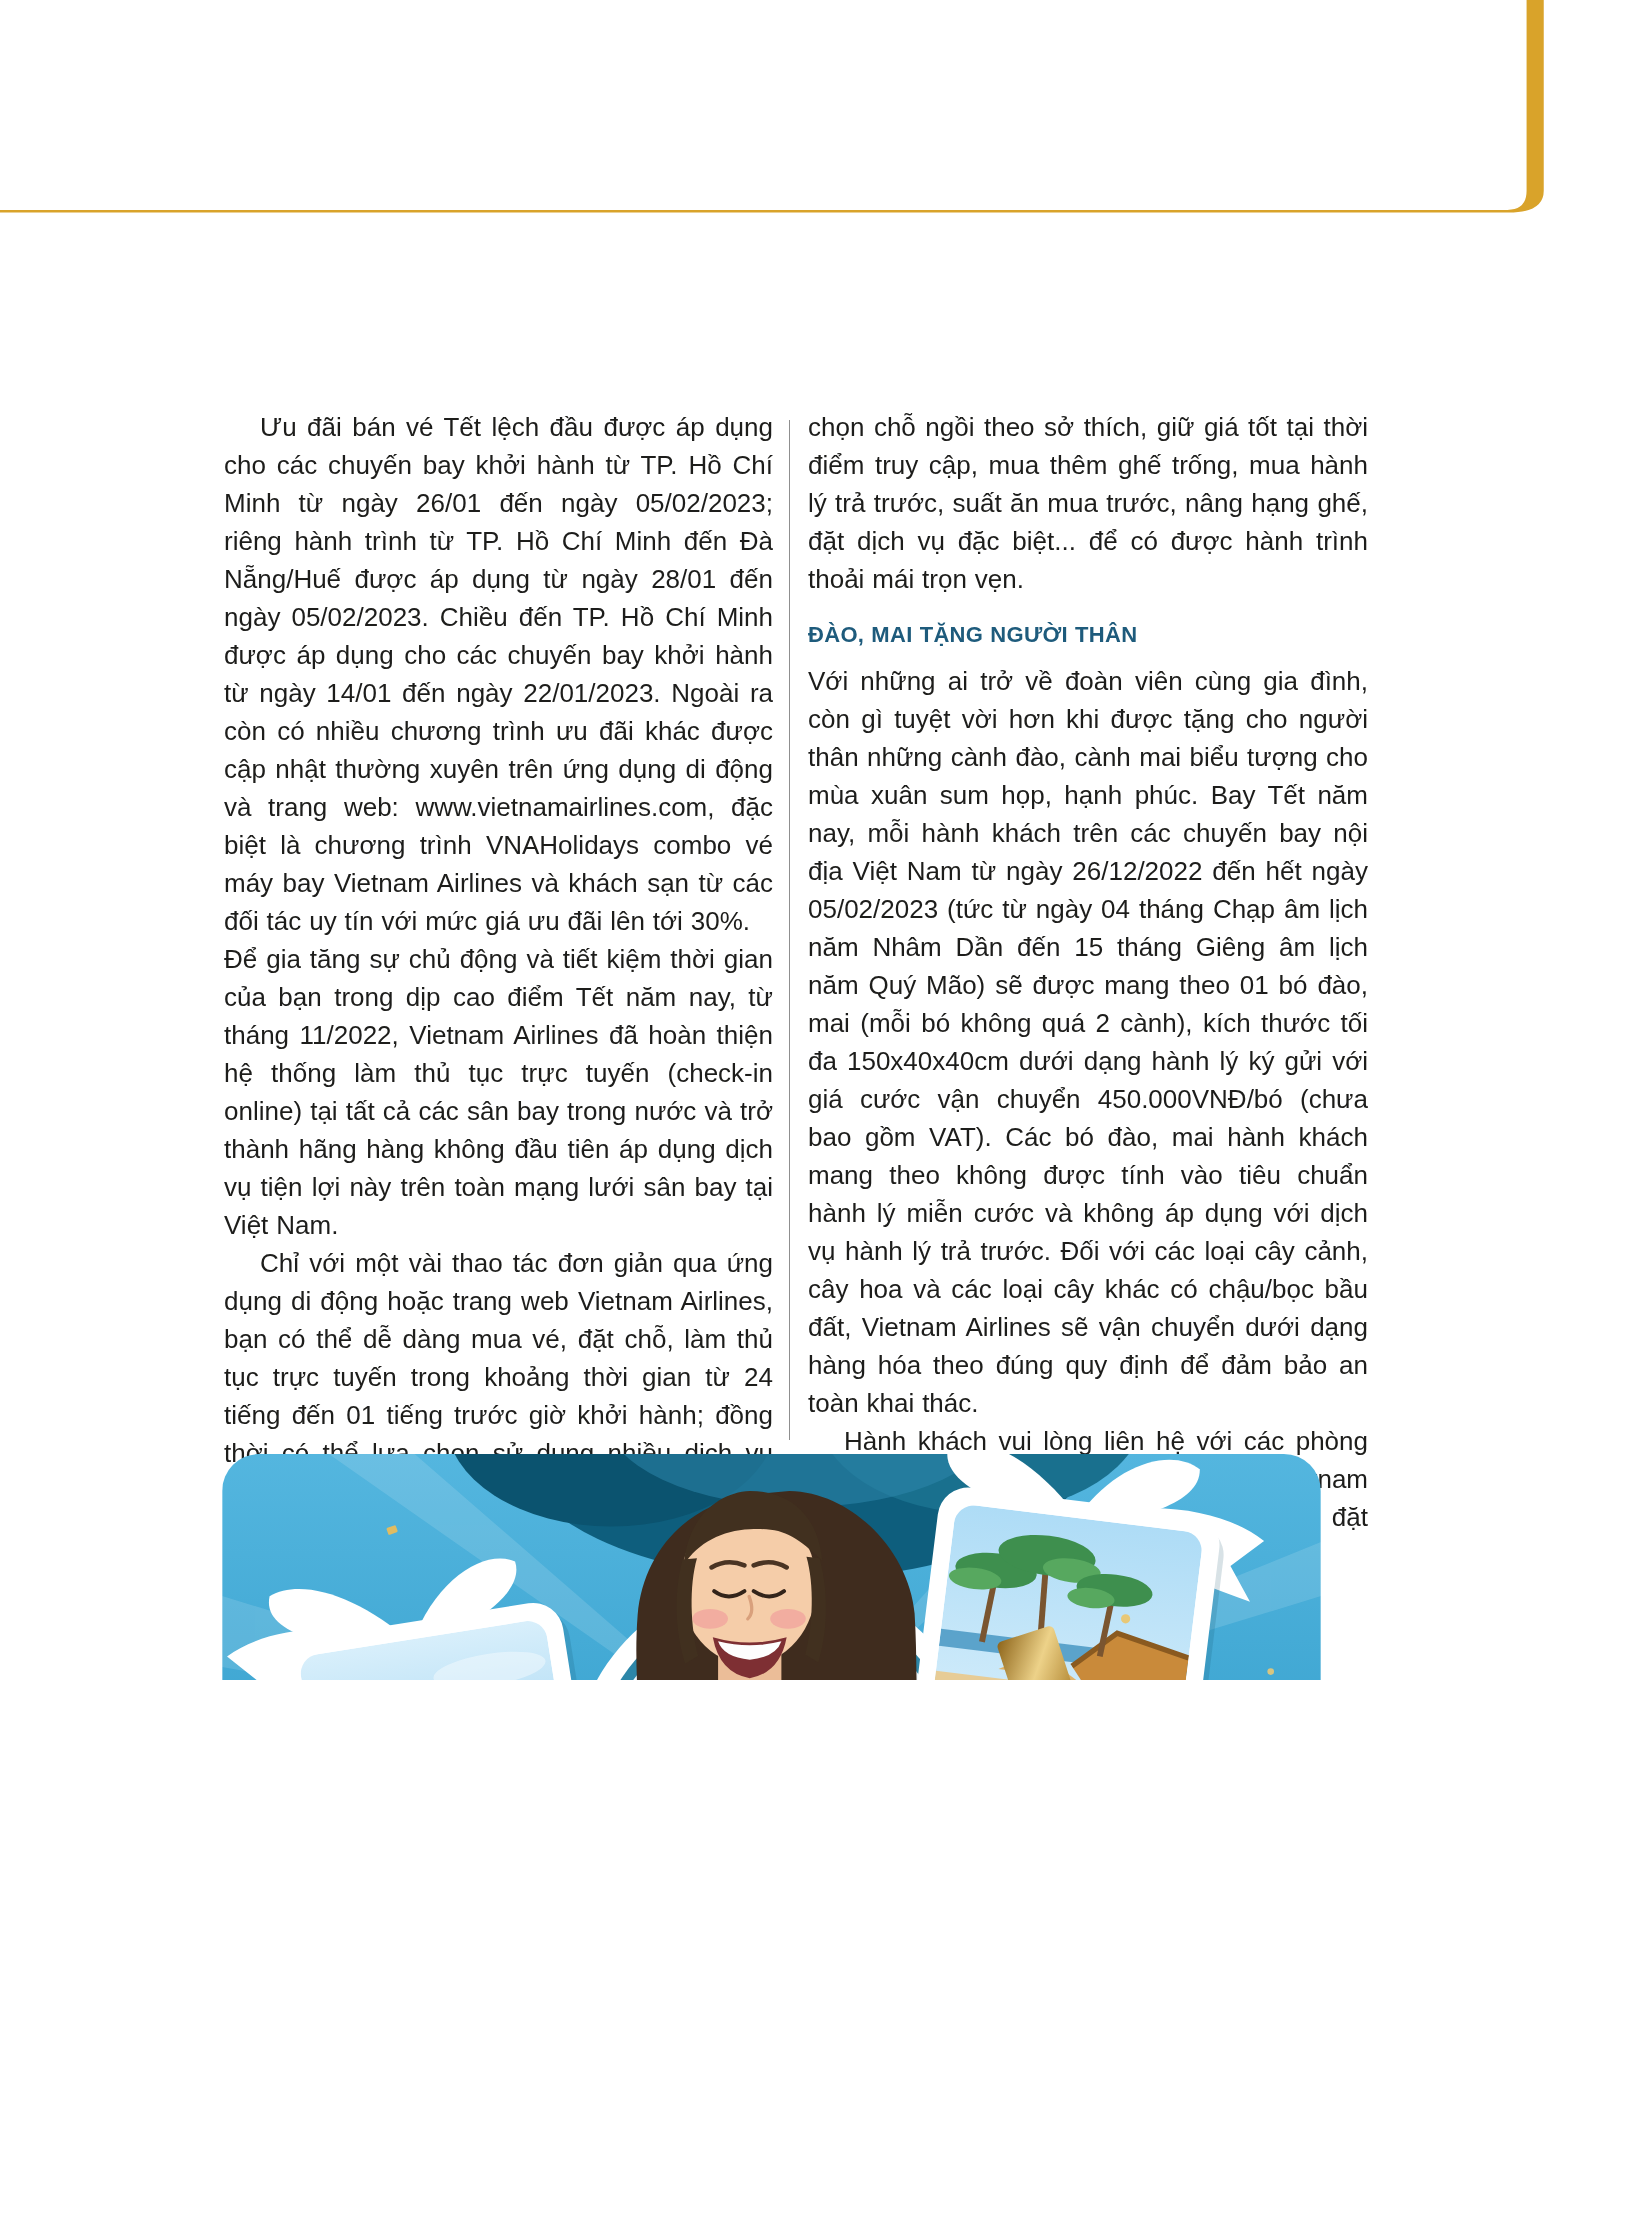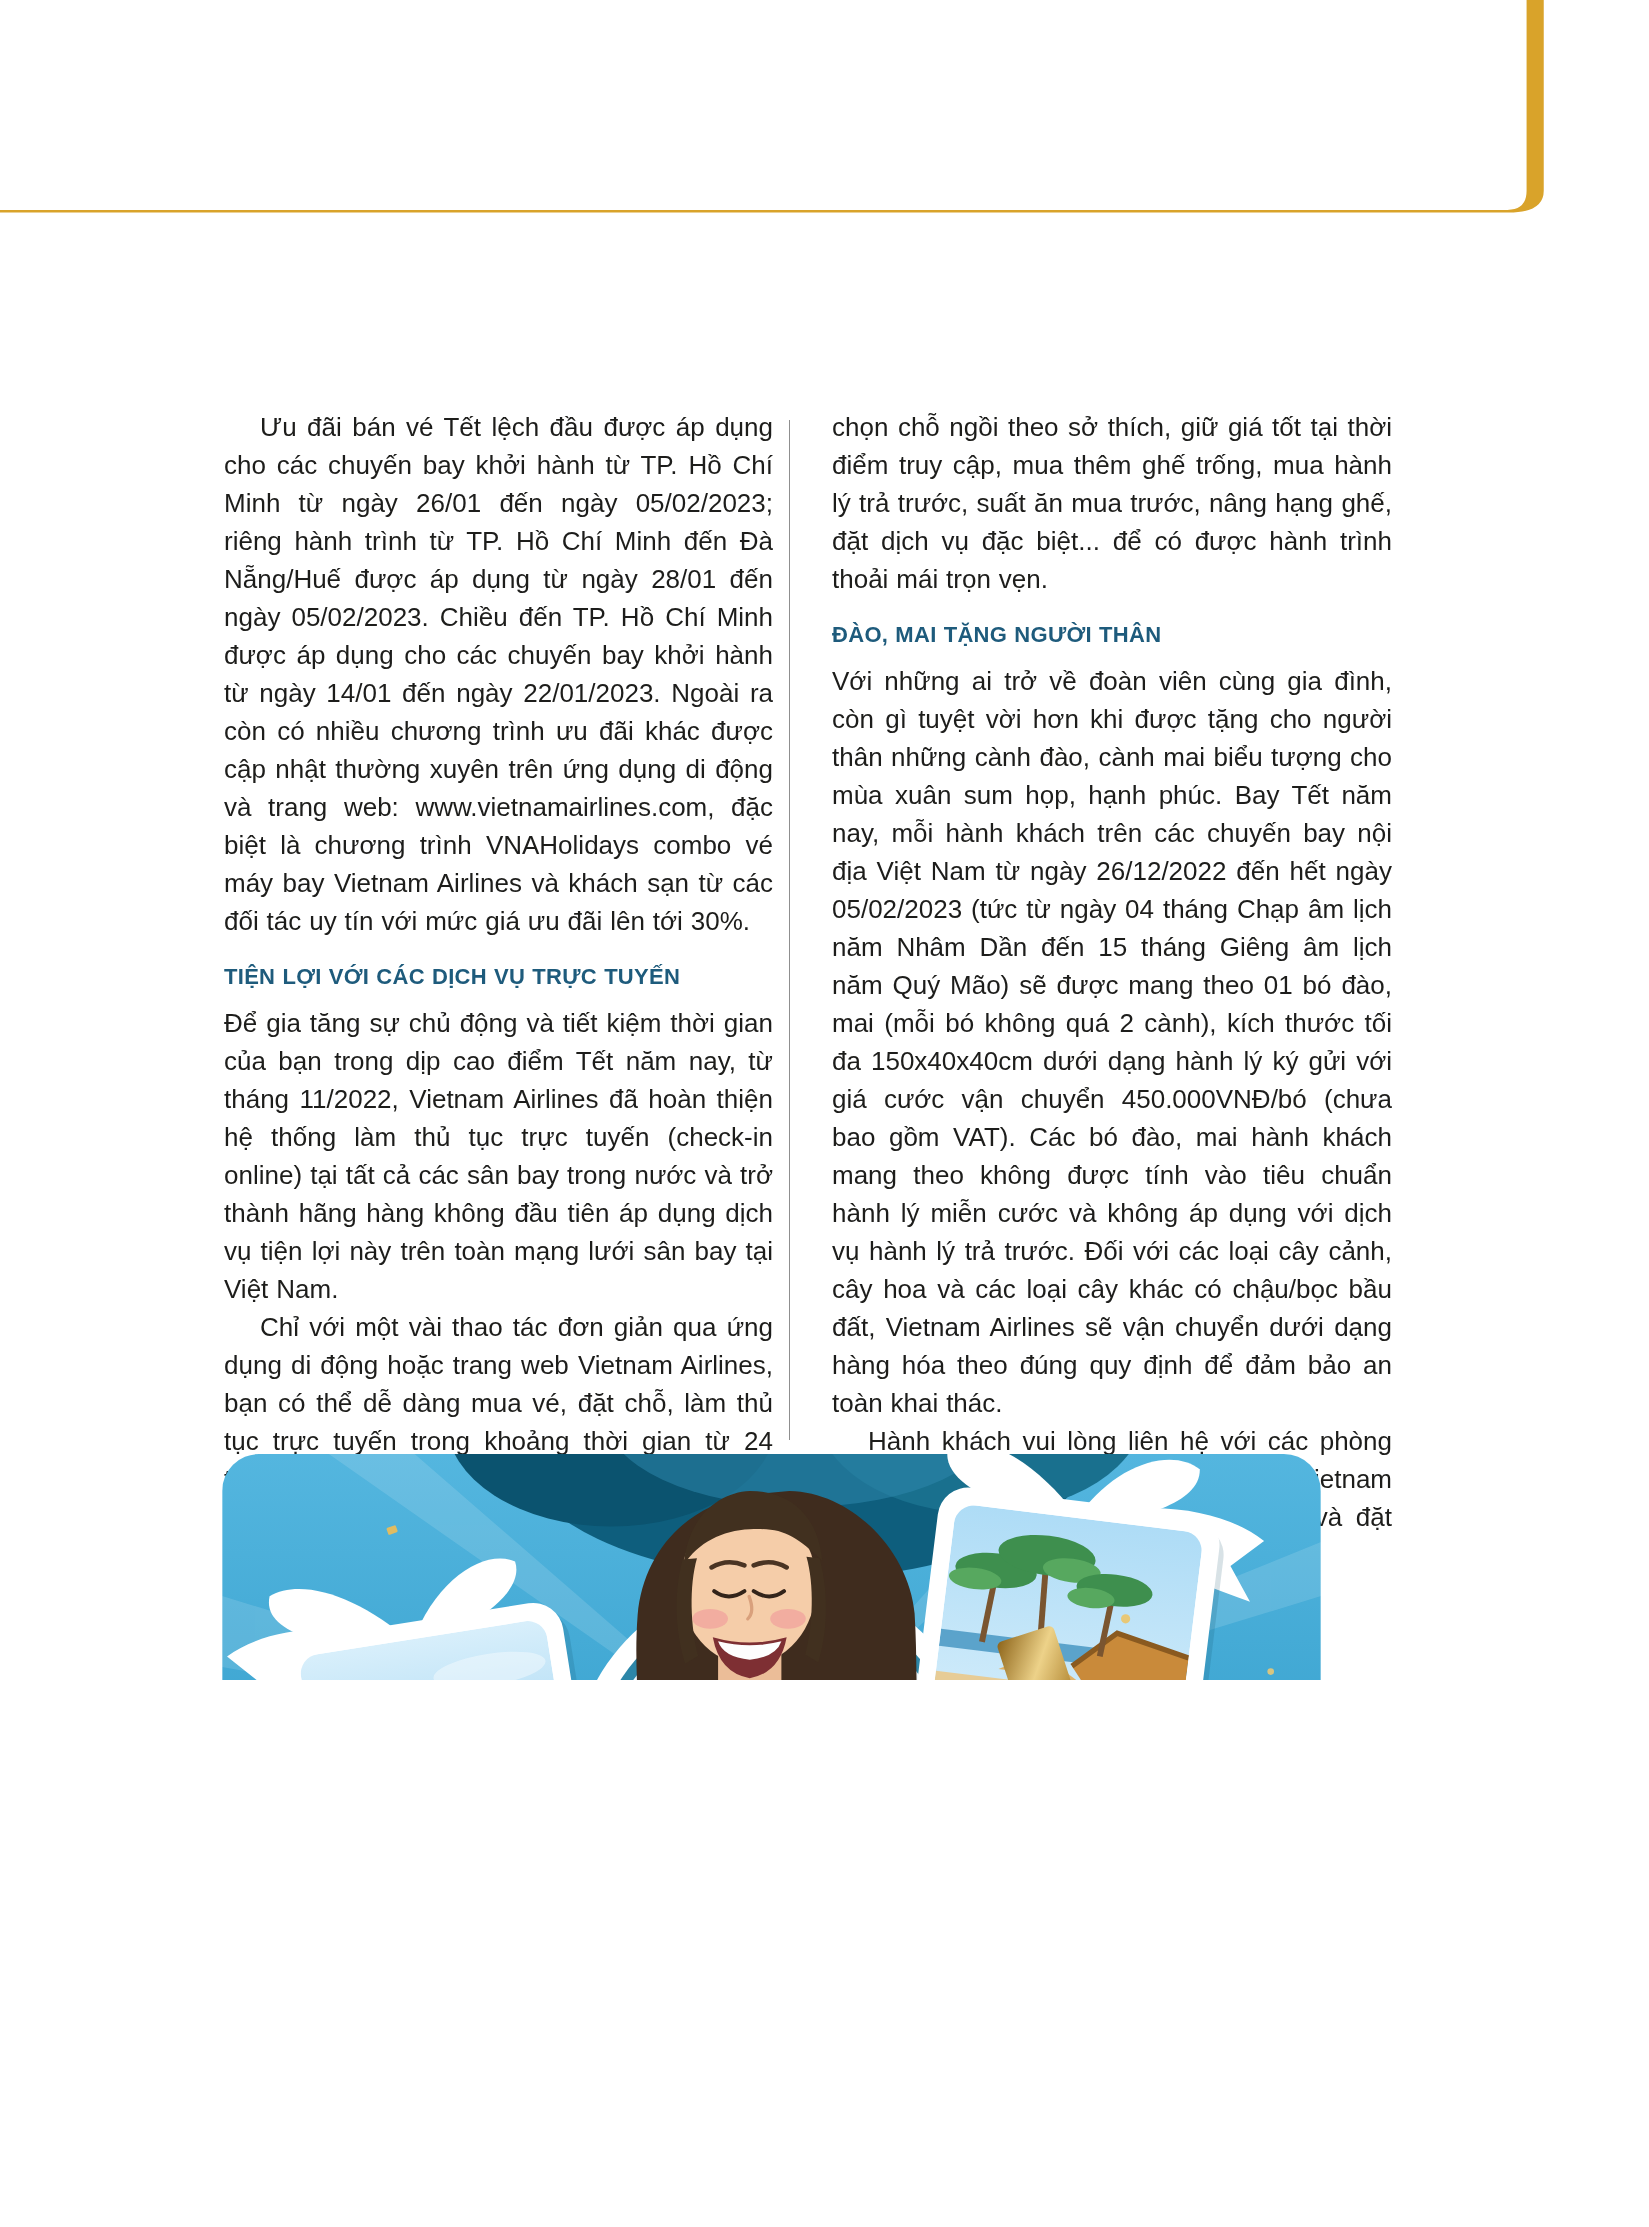--- a/index.html
+++ b/index.html
@@ -6,42 +6,41 @@
   .page{position:relative;width:1650px;height:1680px;background:#ffffff;overflow:hidden;
         font-family:"Liberation Sans", sans-serif;}
   .corner-svg{position:absolute;left:0;top:0;width:1650px;height:264px;}
   .col{position:absolute;top:408px;text-align:justify;font-size:26px;line-height:38px;
        color:#1d1d1b;word-spacing:0.7px;}
   .col p{margin:0;}
   .col p.indent{text-indent:36px;}
   .col h2{font-size:22px;line-height:33px;font-weight:bold;color:#1e5b7c;
           margin:20px 0 10.6px 0;letter-spacing:0.3px;}
   .col-left{left:224px;width:549px;}
-  .col-right{left:832px;width:560px;}
+  .col-right{left:808px;width:560px;}
   .colrule{position:absolute;left:789px;top:420px;width:1.3px;height:1020px;background:#8f8f8f;}
   .banner{position:absolute;left:222px;top:1454px;width:1099px;height:517px;}
   .footrule{position:absolute;left:82px;top:2070px;width:1483px;height:2px;
             background:linear-gradient(#e7c76c,#b8912c);}
   .footer{position:absolute;right:96px;top:2126px;font-size:24.4px;color:#222;
           display:flex;align-items:center;gap:21px;}
   .footer .pageno{font-weight:bold;font-size:31px;color:#111;}
   .lotus{display:inline-block;margin-left:5.3px;vertical-align:-2px;}
 </style>
 </head>
 <body>
 
 <div class="page">
 
   <svg class="corner-svg" viewBox="0 0 2500 400">
     <path d="M0 318 L2284 318 Q2313 318 2313 289 L2313 0 L2339 0 L2339 289 Q2339 322 2286 322 L0 322 Z" fill="#D9A32A"></path>
   </svg>
 
   <div class="col col-left">
     <p class="indent">Ưu đãi bán vé Tết lệch đầu được áp dụng cho các chuyến bay khởi hành từ TP. Hồ Chí Minh từ ngày 26/01 đến ngày 05/02/2023; riêng hành trình từ TP. Hồ Chí Minh đến Đà Nẵng/Huế được áp dụng từ ngày 28/01 đến ngày 05/02/2023. Chiều đến TP. Hồ Chí Minh được áp dụng cho các chuyến bay khởi hành từ ngày 14/01 đến ngày 22/01/2023. Ngoài ra còn có nhiều chương trình ưu đãi khác được cập nhật thường xuyên trên ứng dụng di động và trang web: www.vietnamairlines.com, đặc biệt là chương trình VNAHolidays combo vé máy bay Vietnam Airlines và khách sạn từ các đối tác uy tín với mức giá ưu đãi lên tới 30%.</p>
-    <h2>TIỆN LỢI VỚI CÁC DỊCH VỤ TRỰC TUYẾN</h2>
     <p>Để gia tăng sự chủ động và tiết kiệm thời gian của bạn trong dịp cao điểm Tết năm nay, từ tháng 11/2022, Vietnam Airlines đã hoàn thiện hệ thống làm thủ tục trực tuyến (check-in online) tại tất cả các sân bay trong nước và trở thành hãng hàng không đầu tiên áp dụng dịch vụ tiện lợi này trên toàn mạng lưới sân bay tại Việt Nam.</p>
     <p class="indent">Chỉ với một vài thao tác đơn giản qua ứng dụng di động hoặc trang web Vietnam Airlines, bạn có thể dễ dàng mua vé, đặt chỗ, làm thủ tục trực tuyến trong khoảng thời gian từ 24 tiếng đến 01 tiếng trước giờ khởi hành; đồng thời có thể lựa chọn sử dụng nhiều dịch vụ tiện ích khác như:</p>
   </div>
 
   <div class="colrule"></div>
 
   <div class="col col-right">
     <p>chọn chỗ ngồi theo sở thích, giữ giá tốt tại thời điểm truy cập, mua thêm ghế trống, mua hành lý trả trước, suất ăn mua trước, nâng hạng ghế, đặt dịch vụ đặc biệt... để có được hành trình thoải mái trọn vẹn.</p>
     <h2>ĐÀO, MAI TẶNG NGƯỜI THÂN</h2>
     <p>Với những ai trở về đoàn viên cùng gia đình, còn gì tuyệt vời hơn khi được tặng cho người thân những cành đào, cành mai biểu tượng cho mùa xuân sum họp, hạnh phúc. Bay Tết năm nay, mỗi hành khách trên các chuyến bay nội địa Việt Nam từ ngày 26/12/2022 đến hết ngày 05/02/2023 (tức từ ngày 04 tháng Chạp âm lịch năm Nhâm Dần đến 15 tháng Giêng âm lịch năm Quý Mão) sẽ được mang theo 01 bó đào, mai (mỗi bó không quá 2 cành), kích thước tối đa 150x40x40cm dưới dạng hành lý ký gửi với giá cước vận chuyển 450.000VNĐ/bó (chưa bao gồm VAT). Các bó đào, mai hành khách mang theo không được tính vào tiêu chuẩn hành lý miễn cước và không áp dụng với dịch vụ hành lý trả trước. Đối với các loại cây cảnh, cây hoa và các loại cây khác có chậu/bọc bầu đất, Vietnam Airlines sẽ vận chuyển dưới dạng hàng hóa theo đúng quy định để đảm bảo an toàn khai thác.</p>

